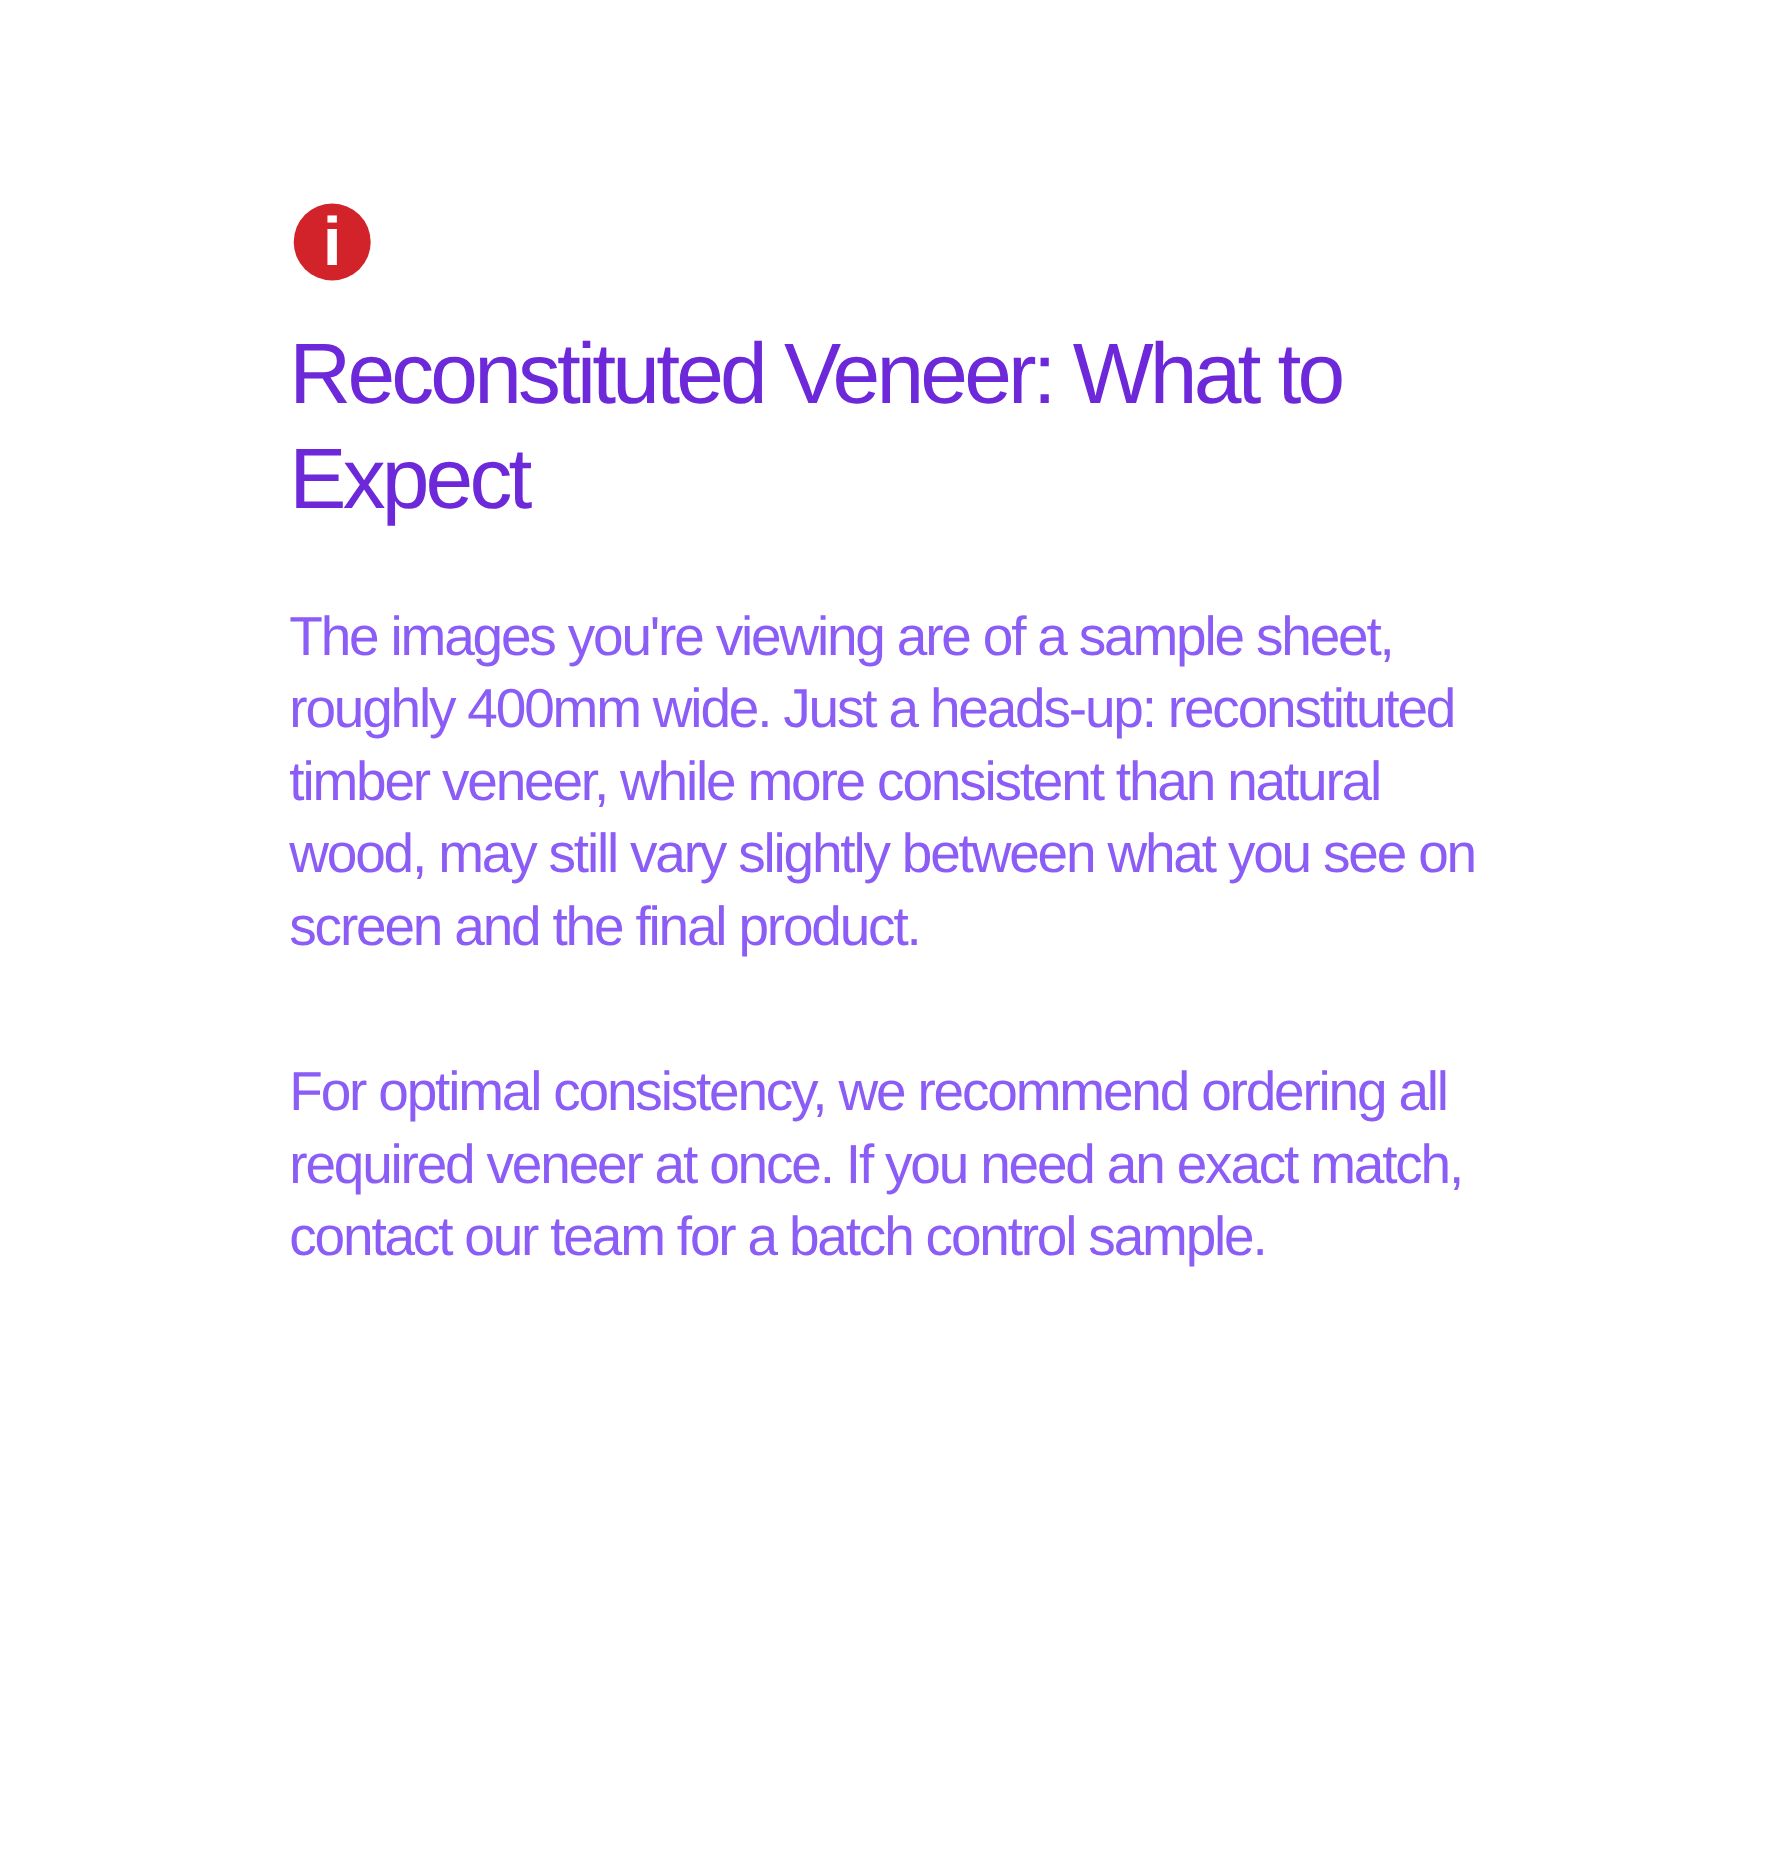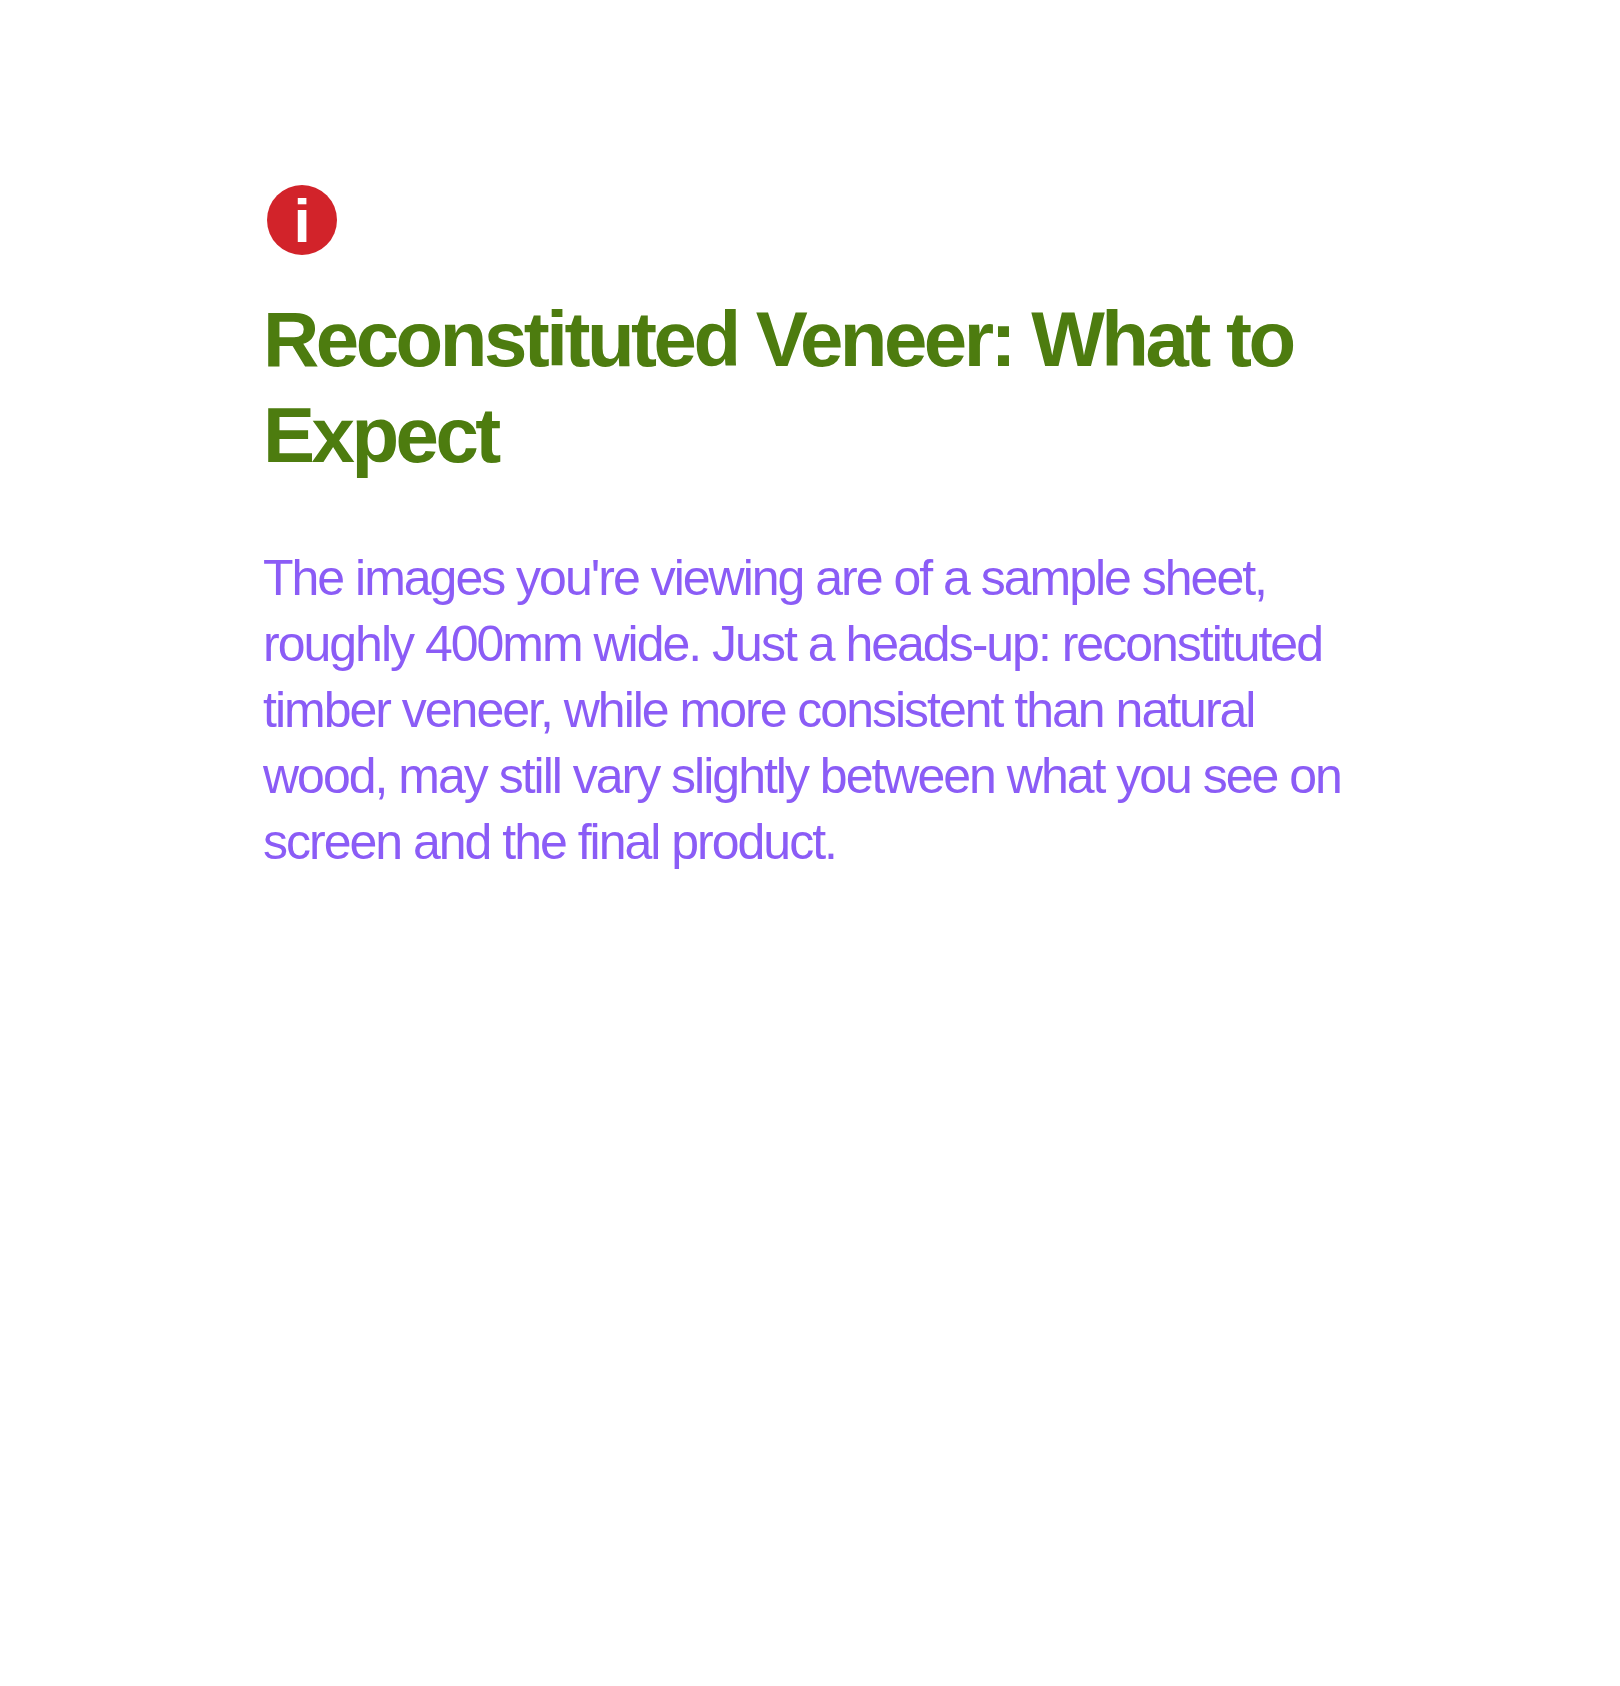--- a/index.html
+++ b/index.html
@@ -31,23 +31,23 @@
   .info-icon span {
     color: #ffffff;
     font-weight: 700;
     font-size: 62px;
     line-height: 70px;
     transform: translateY(1px);
   }
   h1.page-title {
     margin: 36px 0 62px 0;
     padding: 0;
-    color: #4d7c0f;
+    color: #6d28d9;
     font-size: 78px;
-    font-weight: 700;
+    font-weight: 400;
     line-height: 96px;
     letter-spacing: -3.5px;
     white-space: pre-line;
   }
   p.body-paragraph {
     margin: 0 0 84px 0;
     padding: 0;
     color: #8b5cf6;
     font-size: 50px;
     font-weight: 400;
@@ -67,13 +67,16 @@
   <h1 class="page-title">Reconstituted Veneer: What to
 Expect</h1>
 
   <p class="body-paragraph">The images you're viewing are of a sample sheet,
 roughly 400mm wide. Just a heads-up: reconstituted
 timber veneer, while more consistent than natural
 wood, may still vary slightly between what you see on
 screen and the final product.</p>
 
 
+  <p class="body-paragraph">For optimal consistency, we recommend ordering all
+required veneer at once. If you need an exact match,
+contact our team for a batch control sample.</p>
 </div>
 
 </body></html>

